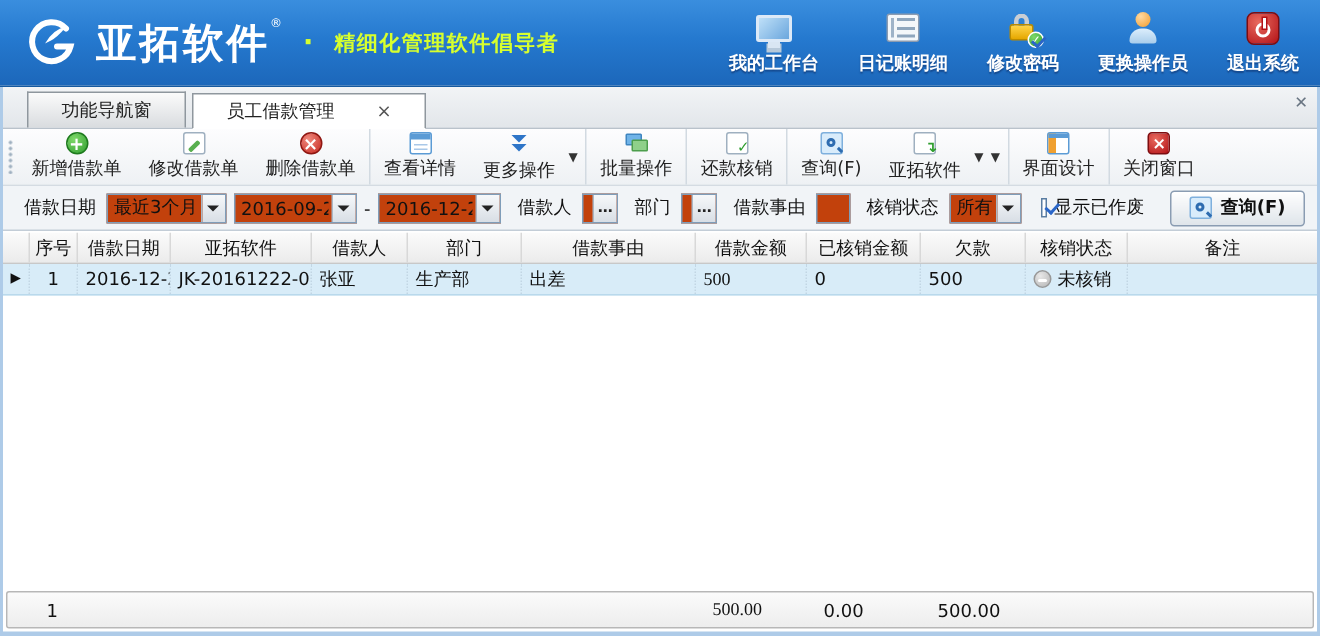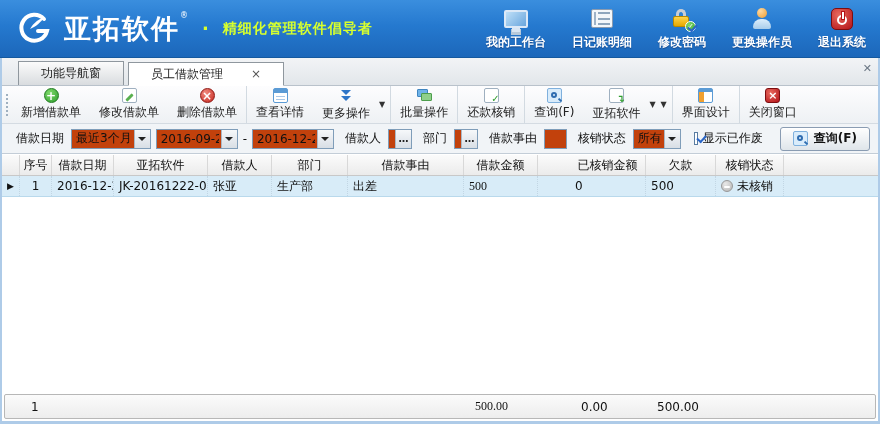--- a/index.html
+++ b/index.html
@@ -100,21 +100,21 @@
   
   .grid{position:absolute;top:97px;left:0;right:0;bottom:30px;background:#fff;overflow:hidden;}
   .trow{display:flex;width:100%;}
   .th{height:21px;background:linear-gradient(180deg,#fbfbfb,#ebebeb);border-bottom:1px solid #c8c8c8;}
   .th .cell{display:flex;align-items:center;justify-content:center;font-size:12px;color:#111;border-right:1px solid #d8d8d8;height:100%;}
   .dr{height:21px;background:#d8ecf8;border-bottom:1px solid #b9d9ec;cursor:pointer;}
   .dr .cell{display:flex;align-items:center;font-size:12px;color:#111;padding-left:5px;border-right:1px dotted #c2d6e4;height:100%;overflow:hidden;white-space:nowrap;}
   .cell.ctr{justify-content:center;padding-left:0;}
   .c-ind{width:18px;} .c-seq{width:32px;} .c-date{width:62px;} .c-doc{width:94px;}
   .c-who{width:64px;} .c-dept{width:76px;} .c-rsn{width:116px;} .c-amt{width:74px;font-family:Liberation Serif, serif;}
-  .c-ver{width:76px;margin-left:32px;} .c-owe{width:70px;} .c-st{width:68px;} .c-rem{flex:1;border-right:none!important;}
+  .c-ver{width:76px;} .c-owe{width:70px;} .c-st{width:68px;} .c-rem{flex:1;border-right:none!important;}
   .rowmark{font-size:9px;color:#111;}
   .stico{width:12px;height:12px;border-radius:50%;background:radial-gradient(circle at 35% 30%,#e8e8e8,#b5b5b5);border:1px solid #989898;position:relative;margin-right:4px;flex:none;}
   .stico:after{content:"";position:absolute;left:2px;top:5px;width:6px;height:2px;background:#fff;border-radius:1px;}
 
   
   .foot{position:absolute;left:2px;right:2px;bottom:2px;height:25px;background:linear-gradient(180deg,#fbfbfb,#ededed);border:1px solid #b7b7b7;border-radius:2px;display:flex;align-items:center;font-size:12px;color:#111;}
   .foot .cell{padding-left:8px;overflow:hidden;}
 </style>
 </head>
 <body>
@@ -350,20 +350,21 @@
         <div class="cell c-seq">序号</div>
         <div class="cell c-date">借款日期</div>
         <div class="cell c-doc">亚拓软件</div>
         <div class="cell c-who">借款人</div>
         <div class="cell c-dept">部门</div>
         <div class="cell c-rsn">借款事由</div>
         <div class="cell c-amt">借款金额</div>
         <div class="cell c-ver">已核销金额</div>
         <div class="cell c-owe">欠款</div>
         <div class="cell c-st">核销状态</div>
+        <div class="cell c-rem">备注</div>
       </div>
       <div class="trow dr">
         <div class="cell c-ind ctr">
             <span class="rowmark">▶</span>
           </div>
         <div class="cell c-seq ctr">1</div>
         <div class="cell c-date">2016-12-22</div>
         <div class="cell c-doc">JK-20161222-0001</div>
         <div class="cell c-who">张亚</div>
         <div class="cell c-dept">生产部</div>

